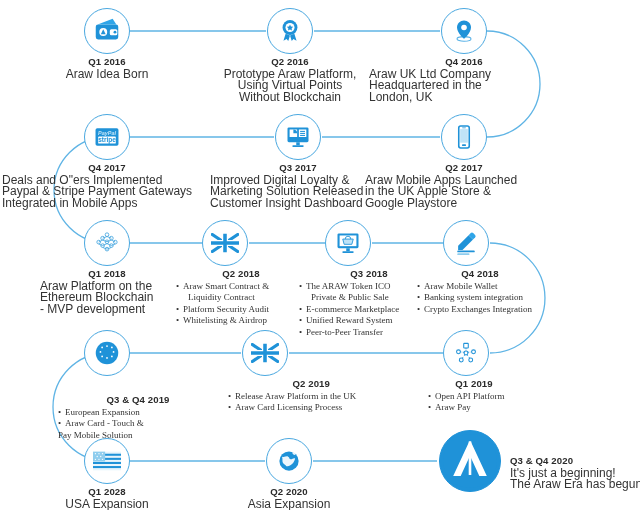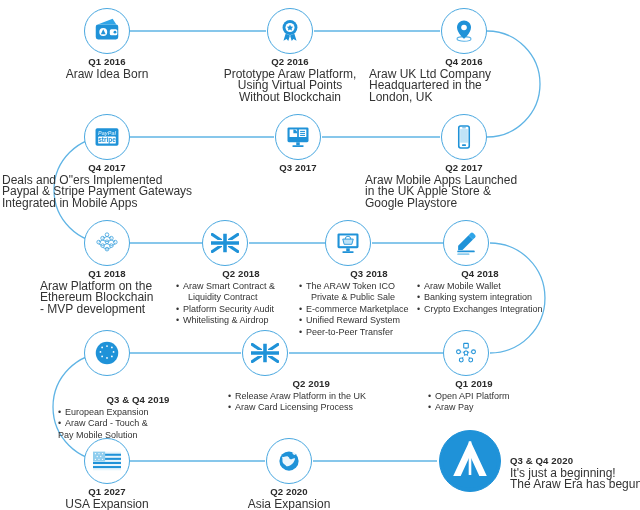--- a/index.html
+++ b/index.html
@@ -14,21 +14,21 @@
         background:#fff;display:flex;align-items:center;justify-content:center;
         box-sizing:border-box;}
   .ring.big{width:62px;height:62px;}
   .ring.solid{background:#1f92d8;border-color:#1f92d8;}
 
   .block{position:absolute;}
   .block.center{transform:translateX(-50%);text-align:center;}
   .qtitle{font-size:9.6px;font-weight:bold;color:#2b2b2b;letter-spacing:.1px;
           white-space:nowrap;margin:0 0 2px 0;}
   .lines-txt{font-size:12px;line-height:11.4px;color:#333;white-space:pre;margin:0;}
-  ul.bul{margin:0;padding:0;list-style:none;}
+  ul.bul{margin:0;padding:0;list-style:none;font-family:Liberation Serif, serif;}
   ul.bul li{font-size:9px;line-height:11.4px;color:#333;white-space:nowrap;
             padding-left:7px;position:relative;}
   ul.bul li:before{content:"\2022";position:absolute;left:0;top:0;color:#333;}
   ul.bul li.cont{padding-left:12px;}
   ul.bul li.cont:before{content:"";}
 
   .final-txt{position:absolute;text-align:left;margin-top:15px;}
   .final-txt .qtitle{margin-bottom:2px;}
 </style>
 </head>
@@ -143,20 +143,23 @@
           <rect x="18.4" y="9" width="5.6" height="1.2" fill="#1f92d8"></rect>
           <rect x="18.4" y="11.3" width="5.6" height="1.2" fill="#1f92d8"></rect>
           <rect x="18.4" y="13.6" width="5.6" height="1.2" fill="#1f92d8"></rect>
           <rect x="14" y="22" width="4" height="3.4" fill="#1f92d8"></rect>
           <rect x="9.5" y="25.4" width="13" height="2" rx="1" fill="#1f92d8"></rect>
         </svg>
     </div>
   </div>
   <div class="block center" style="left:298px;top:162px;width:240px">
     <div class="qtitle">Q3 2017</div>
+    <div class="lines-txt" style="text-align:left;padding-left:32px">Improved Digital Loyalty &amp;
+Marketing Solution Released
+Customer Insight Dashboard</div>
   </div>
 
   <div class="node" style="left:464px;top:137px">
     <div class="ring">
       <svg width="28" height="28" viewBox="0 0 32 32">
           <rect x="10" y="3.5" width="12" height="25" rx="2.2" fill="none" stroke="#1f92d8" stroke-width="1.8"></rect>
           <rect x="11.6" y="7" width="8.8" height="15.5" fill="#bfe3f7"></rect>
           <rect x="13.8" y="5" width="4.4" height="1" rx=".5" fill="#1f92d8"></rect>
           <rect x="13.8" y="24.4" width="4.4" height="1.8" rx=".6" fill="#1f92d8"></rect>
         </svg>
@@ -343,21 +346,21 @@
             <circle cx="4.5" cy="5.2" r=".7"></circle>
             <circle cx="8.3" cy="5.2" r=".7"></circle>
             <circle cx="2.6" cy="8.2" r=".7"></circle>
             <circle cx="6.4" cy="8.2" r=".7"></circle>
             <circle cx="10.2" cy="8.2" r=".7"></circle>
           </g>
         </svg>
     </div>
   </div>
   <div class="block center" style="left:107px;top:486px;width:180px">
-    <div class="qtitle">Q1 2027</div>
+    <div class="qtitle">Q1 2028</div>
     <div class="lines-txt" style="text-align:center">USA Expansion</div>
   </div>
 
   <div class="node" style="left:289px;top:461px">
     <div class="ring">
       <svg width="28" height="28" viewBox="0 0 32 32">
           <circle cx="16" cy="16" r="11" fill="#1f92d8"></circle>
           <path d="M8 11 c3 1 5-1 7 0 c2 1 1 3 3 3 c2 0 3-2 5-1 c-1 5-5 9-10 9 c-1-2-3-2-4-4 c-1-2 0-5-1-7Z" fill="#fff" opacity=".92"></path>
           <path d="M20 5.5 c2 1 3 2 3.5 3.5 c-1.5 .5-3-.5-3.5-1.5Z" fill="#fff" opacity=".9"></path>
         </svg>

